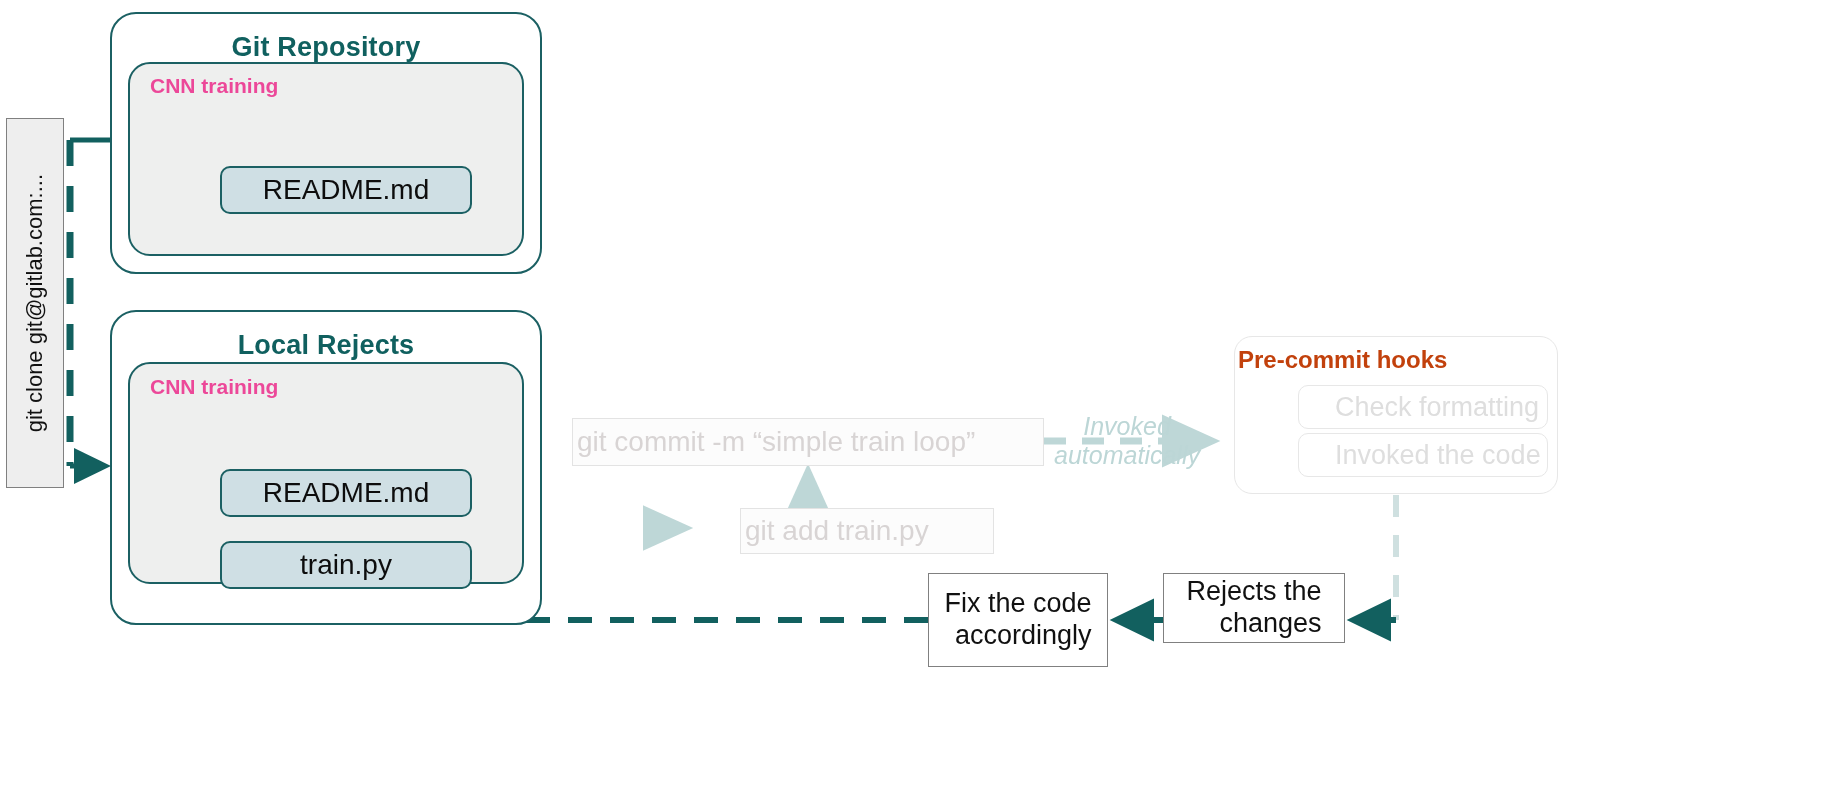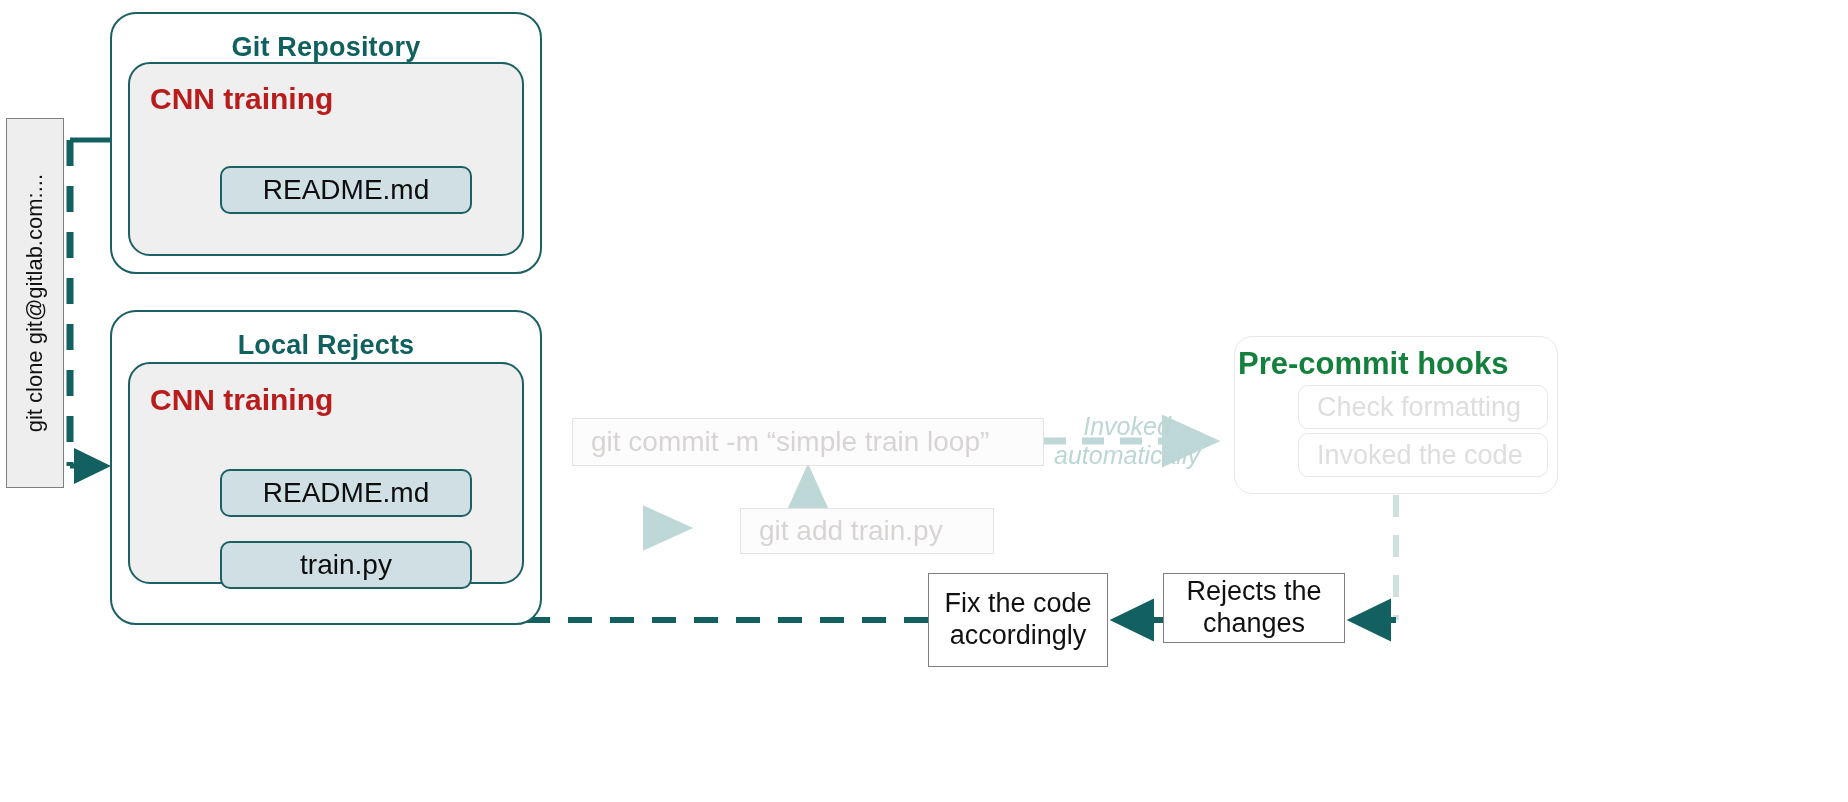--- a/index.html
+++ b/index.html
@@ -29,23 +29,22 @@
   .folder{
     position:absolute;
     border:2.5px solid #1b6063;
     border-radius:22px;
     background:#eeefee;
     box-sizing:border-box;
   }
   .folder-title{
     position:absolute;
     font-weight:bold;
-    font-size:30px;
-    color:#b91c1c;
-    margin-top:8px;
+    font-size:21px;
+    color:#ec4899;
   }
   .file{
     position:absolute;
     border:2.5px solid #1b6063;
     border-radius:10px;
     background:#cfdfe4;
     box-sizing:border-box;
     display:flex;align-items:center;justify-content:center;
     font-size:28px;color:#0d0d0d;margin-top:36px;
   }
@@ -70,56 +69,56 @@
   
   .cmdbox{
     position:absolute;
     border:1.6px solid #e3e3e3;
     background:#fcfcfc;
     box-sizing:border-box;
     display:flex;align-items:center;
     font-size:28px;
     color:#d8d4d4;
   }
-  .cmdbox.pad{padding-left:18px;}
+  .cmdbox.pad{padding-left:4px;}
 
   
   .hookgroup{
     position:absolute;
     border:1.8px solid #e7e7e7;
     border-radius:18px;
     background:#ffffff;
     box-sizing:border-box;
   }
   .hookgroup-title{
     position:absolute;
     font-weight:bold;
-    font-size:31px;
-    color:#15803d;
+    font-size:24px;
+    color:#c2410c;
   }
   .hookitem{
     position:absolute;
     border:1.8px solid #e7e7e7;
     border-radius:10px;
     background:#ffffff;
     box-sizing:border-box;
     display:flex;align-items:center;
-    padding-left:18px;
+    padding-left:36px;
     font-size:27px;
     color:#dedede;
   }
 
   
   .pbox{
     position:absolute;
     border:1.8px solid #808080;
     background:#ffffff;
     box-sizing:border-box;
     display:flex;align-items:center;justify-content:center;
-    text-align:center;
+    text-align:right;
     font-size:27px;line-height:1.18;
     color:#111;
   }
 
   
   .annot{
     position:absolute;
     font-style:italic;
     font-size:25px;
     line-height:1.15;

